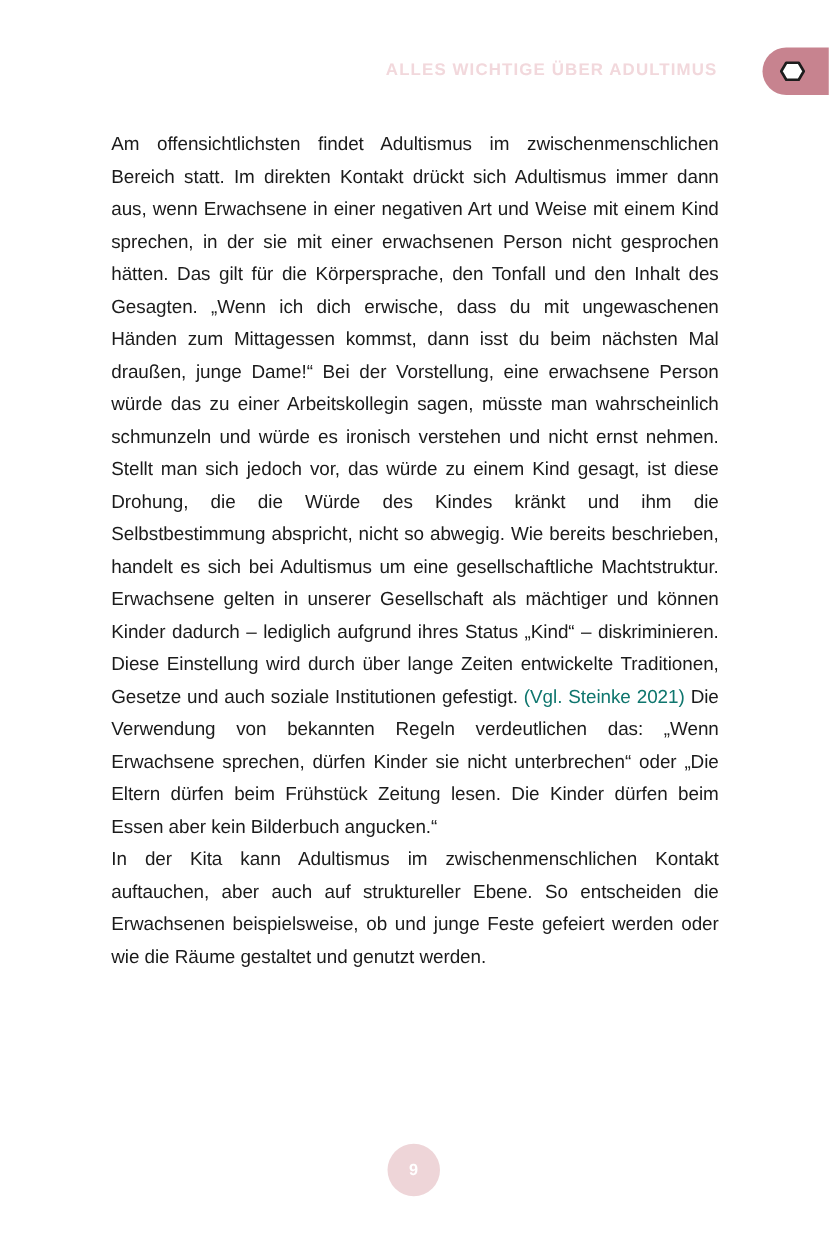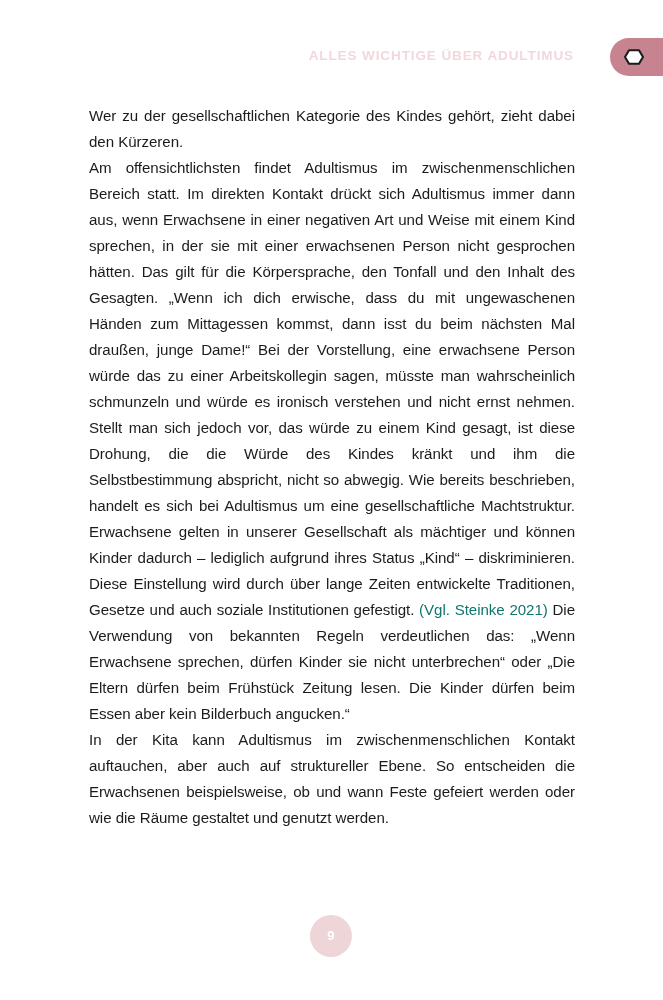--- a/index.html
+++ b/index.html
@@ -117,25 +117,24 @@
   </div>
 
   <div class="header-tab">
     <svg class="hex-icon" viewBox="0 0 20 20" aria-hidden="true">
       <polygon points="5,3.2 15,3.2 19,10 15,16.8 5,16.8 1,10" fill="#ffffff" stroke="#1d1d1d" stroke-width="2.1" stroke-linejoin="round"></polygon>
     </svg>
   </div>
 
   <div class="content">
 
-    <p class="para">Wer zu der gesellschaftlichen Kategorie des Kindes gehört, zieht dabei den Kürzeren.</p>
 
     <p class="para"><span>Am offensichtlichsten findet Adultismus im zwischenmenschlichen Bereich statt. Im direkten Kontakt drückt sich Adultismus immer dann aus, wenn Erwachsene in einer negativen Art und Weise mit einem Kind sprechen, in der sie mit einer erwachsenen Person nicht gesprochen hätten. Das gilt für die Körpersprache, den Tonfall und den Inhalt des Gesagten. „Wenn ich dich erwische, dass du mit ungewaschenen Händen zum Mittagessen kommst, dann isst du beim nächsten Mal draußen, junge Dame!“ Bei der Vorstellung, eine erwachsene Person würde das zu einer Arbeitskollegin sagen, müsste man wahrscheinlich schmunzeln und würde es ironisch verstehen und nicht ernst nehmen. Stellt man sich jedoch vor, das würde zu einem Kind gesagt, ist diese Drohung, die die Würde des Kindes kränkt und ihm die Selbstbestimmung abspricht, nicht so abwegig. Wie bereits beschrieben, handelt es sich bei Adultismus um eine gesellschaftliche Machtstruktur. Erwachsene gelten in unserer Gesellschaft als mächtiger und können Kinder dadurch – lediglich aufgrund ihres Status „Kind“ – diskriminieren. Diese Einstellung wird durch über lange Zeiten entwickelte Traditionen, Gesetze und auch soziale Institutionen gefestigt. </span><span class="citation">(Vgl. Steinke 2021)</span><span> Die Verwendung von bekannten Regeln verdeutlichen das: „Wenn Erwachsene sprechen, dürfen Kinder sie nicht unterbrechen“ oder „Die Eltern dürfen beim Frühstück Zeitung lesen. Die Kinder dürfen beim Essen aber kein Bilderbuch angucken.“</span></p>
 
-    <p class="para">In der Kita kann Adultismus im zwischenmenschlichen Kontakt auftauchen, aber auch auf struktureller Ebene. So entscheiden die Erwachsenen beispielsweise, ob und wann Feste gefeiert werden oder wie die Räume gestaltet und genutzt werden.</p>
+    <p class="para">In der Kita kann Adultismus im zwischenmenschlichen Kontakt auftauchen, aber auch auf struktureller Ebene. So entscheiden die Erwachsenen beispielsweise, ob und junge Feste gefeiert werden oder wie die Räume gestaltet und genutzt werden.</p>
 
   </div>
 
   <div class="page-number">
     <span class="page-number-value">9</span>
   </div>
 
 </div>
 
 </body></html>

